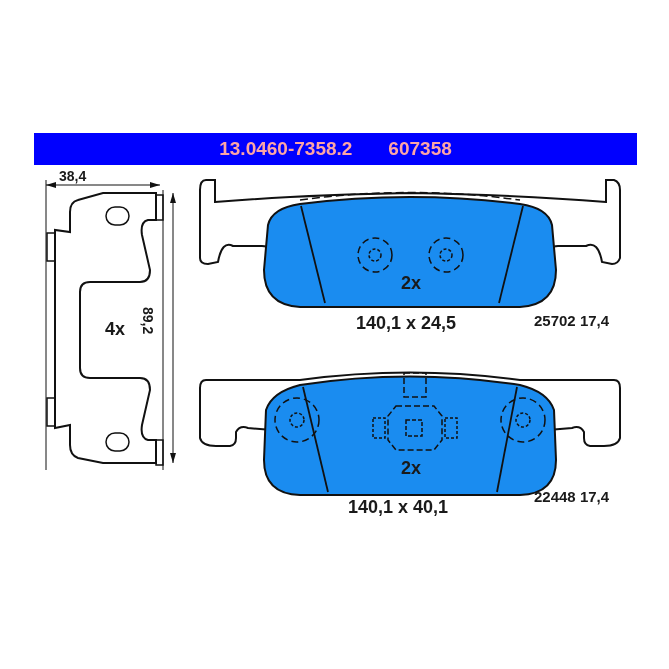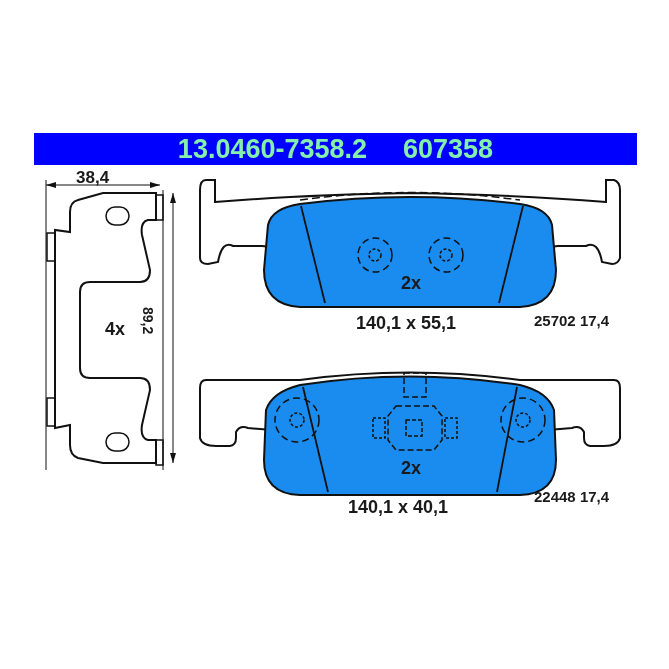--- a/index.html
+++ b/index.html
@@ -1,17 +1,17 @@
 <!DOCTYPE html>
 <html><head>
 <meta charset="utf-8">
 <style>
   html, body { margin:0; padding:0; background:#ffffff; }
   body { width:669px; height:669px; position:relative; overflow:hidden; font-family:"Liberation Sans", sans-serif; }
-  .banner { position:absolute; left:34px; top:133px; width:603px; height:32px; background:#0000ff; color:#86efac; font-weight:bold; font-size:27px; display:flex; align-items:center; justify-content:center; letter-spacing:0px; }
+  .banner { position:absolute; left:34px; top:133px; width:603px; height:32px; background:#0000ff; color:#fca5a5; font-weight:bold; font-size:19px; display:flex; align-items:center; justify-content:center; letter-spacing:0px; }
   .banner span { margin:0 18px; }
   .lbl { position:absolute; font-weight:bold; color:#1a1a1a; white-space:nowrap; }
   svg { position:absolute; left:0; top:0; }
 </style>
 </head>
 <body>
 
 <div class="banner">
   <span>13.0460-7358.2</span>
   <span>607358</span>
@@ -65,23 +65,23 @@
     <circle cx="523" cy="420" r="22" fill="none" stroke="#111" stroke-width="1.5" stroke-dasharray="7,4"></circle>
     <circle cx="523" cy="420" r="7" fill="none" stroke="#111" stroke-width="1.5" stroke-dasharray="3,2"></circle>
     <rect x="404" y="373" width="22" height="24" fill="none" stroke="#111" stroke-width="1.5" stroke-dasharray="6,3"></rect>
     <path d="M396,406 L434,406 L442,416 L442,440 L434,450 L396,450 L388,440 L388,416 Z" fill="none" stroke="#111" stroke-width="1.5" stroke-dasharray="6,3"></path>
     <rect x="406" y="420" width="16" height="16" fill="none" stroke="#111" stroke-width="1.5" stroke-dasharray="4,2"></rect>
     <rect x="373" y="418" width="12" height="20" fill="none" stroke="#111" stroke-width="1.5" stroke-dasharray="3,2"></rect>
     <rect x="445" y="418" width="12" height="20" fill="none" stroke="#111" stroke-width="1.5" stroke-dasharray="3,2"></rect>
   </g>
 </svg>
 
-<div class="lbl" style="left:76px;top:168px;font-size:17px;">38,4</div>
+<div class="lbl" style="left:59px;top:168px;font-size:14px;">38,4</div>
 <div class="lbl" style="left:156px;top:307px;font-size:14px;transform:rotate(90deg);transform-origin:left top;">89,2</div>
 <div class="lbl" style="left:95px;top:319px;font-size:18px;margin-left:10px;">4x</div>
 
 <div class="lbl" style="left:401px;top:273px;font-size:18px;">2x</div>
-<div class="lbl" style="left:356px;top:313px;font-size:18px;">140,1 x 55,1</div>
+<div class="lbl" style="left:356px;top:313px;font-size:18px;">140,1 x 24,5</div>
 <div class="lbl" style="left:534px;top:312px;font-size:15px;">25702 17,4</div>
 
 <div class="lbl" style="left:401px;top:458px;font-size:18px;">2x</div>
 <div class="lbl" style="left:348px;top:497px;font-size:18px;">140,1 x 40,1</div>
 <div class="lbl" style="left:534px;top:488px;font-size:15px;">22448 17,4</div>
 
 </body></html>

